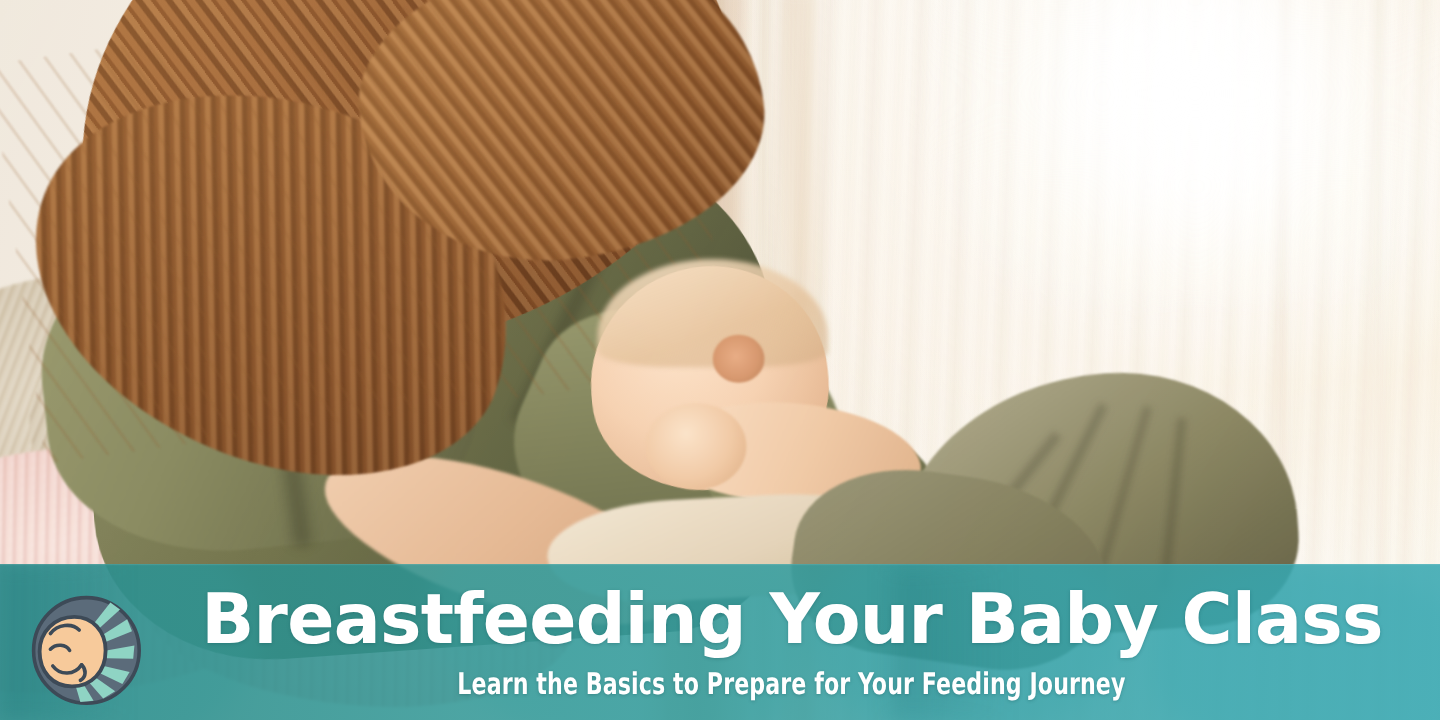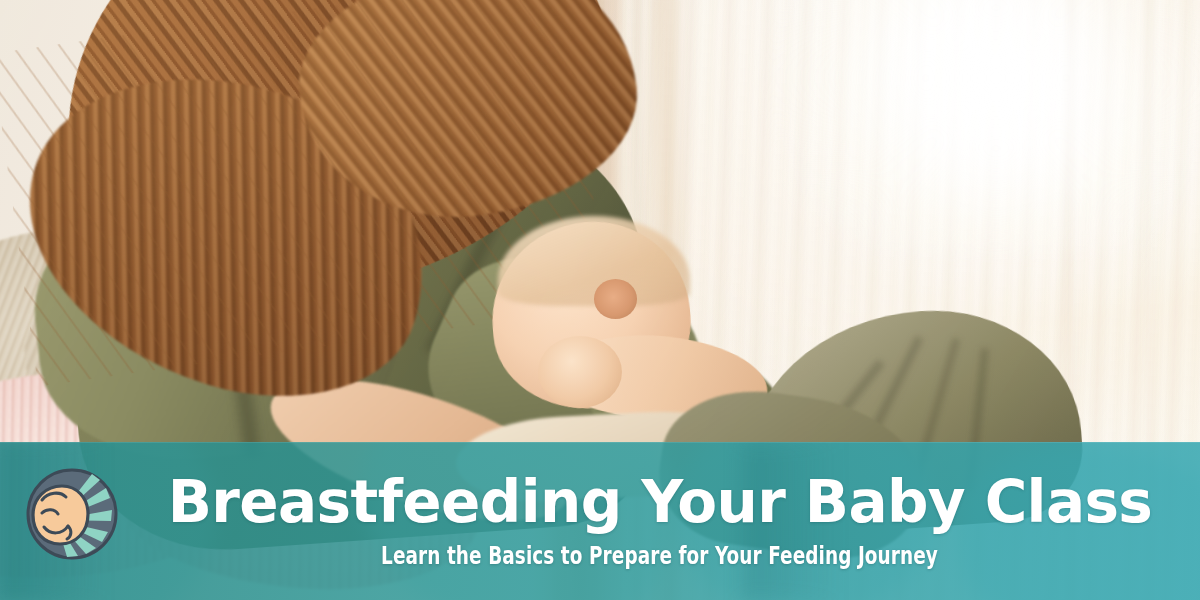--- a/index.html
+++ b/index.html
@@ -436,21 +436,21 @@
     background: linear-gradient(120deg, rgba(255,226,190,0.18), rgba(255,250,240,0.05) 50%, rgba(255,240,218,0.16));
     mix-blend-mode: soft-light;
   }
 
   
   .banner {
     position: absolute;
     left: 0;
     right: 0;
     bottom: 0;
-    height: 158px;
+    height: 130px;
     overflow: hidden;
   }
   .banner-tint {
     position: absolute;
     inset: 0;
     background: linear-gradient(90deg,
       rgba(40,140,140,0.88) 0%,
       rgba(42,144,143,0.86) 16%,
       rgba(44,150,150,0.84) 32%,
       rgba(46,154,156,0.83) 50%,

